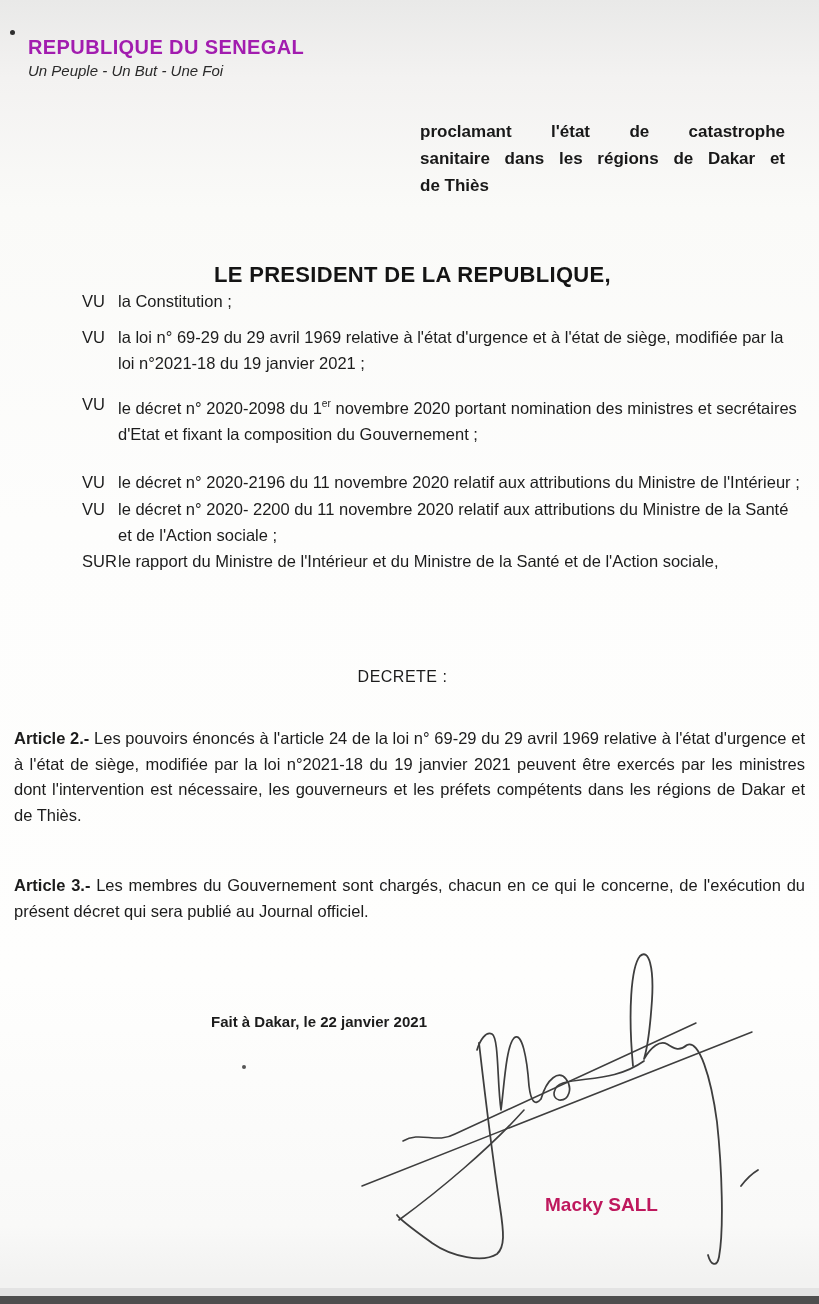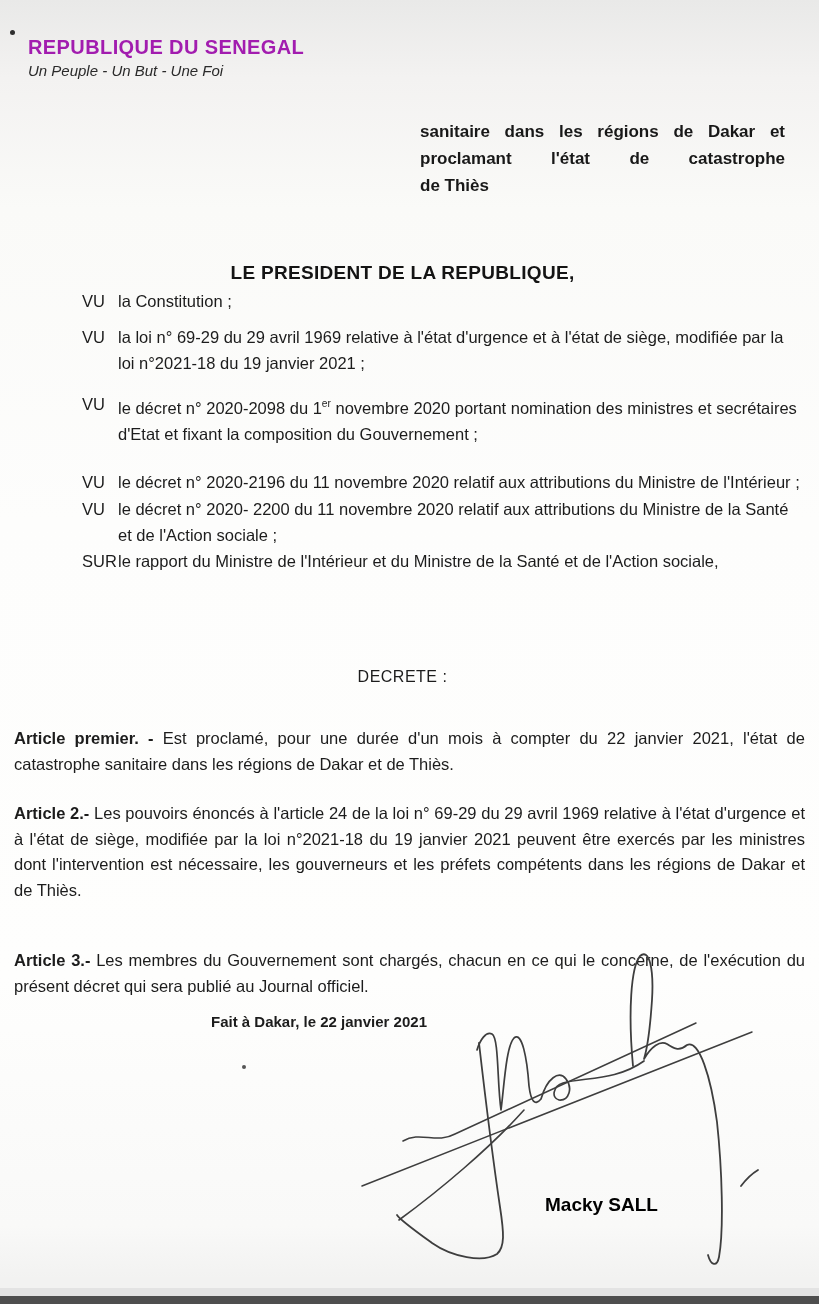--- a/index.html
+++ b/index.html
@@ -17,61 +17,61 @@
   .speck{position:absolute;background:#2f2f2f;border-radius:50%;}
   .speck-1{left:10px;top:30px;width:5px;height:5px;}
   .speck-2{left:242px;top:1065px;width:4px;height:4px;background:#555;}
   
   .title-block{position:absolute;left:420px;top:118px;width:365px;
     font-size:17px;font-weight:bold;line-height:27px;color:#181818;}
   .tline{text-align:left;}
   .tline.stretch{text-align:justify;text-align-last:justify;}
   
   .salutation{position:absolute;left:0;top:262px;width:805px;text-align:center;
-    font-size:19px;font-weight:bold;letter-spacing:.3px;color:#141414;}
+    font-size:22px;font-weight:bold;letter-spacing:.3px;color:#141414;padding-left:10px;}
   
   .visas{position:absolute;left:34px;top:288px;right:17px;font-size:16.5px;line-height:26px;margin-left:48px;}
   .visa-row{display:grid;grid-template-columns:36px 1fr;}
   .visa-label{font-weight:normal;}
   .mb10{margin-bottom:10px;}.mb15{margin-bottom:15px;}.mb22{margin-bottom:22px;}
   .mb1{margin-bottom:1px;}.mb0{margin-bottom:0;}
   sup{font-size:.62em;}
   
   .decrete{position:absolute;left:0;top:668px;width:805px;text-align:center;
     font-size:16px;font-weight:normal;letter-spacing:.5px;}
   
   .articles{position:absolute;left:14px;right:14px;top:726px;
     font-size:16.5px;line-height:25.5px;text-align:justify;}
   .articles p{margin:0 0 24px 0;}
   .articles p.gap-lg{margin-bottom:45px;}
   .art-label{font-weight:bold;}
   
   .place-date{position:absolute;left:211px;top:1013px;font-size:15px;font-weight:bold;}
-  .signer{position:absolute;left:545px;top:1194px;font-size:19px;font-weight:bold;color:#000000;}
+  .signer{position:absolute;left:545px;top:1194px;font-size:19px;font-weight:bold;color:#be185d;}
   .sig-svg{position:absolute;left:355px;top:940px;width:440px;height:345px;}
   
   .footer-strip{position:absolute;left:0;right:0;top:1288px;height:8px;background:#e3e3e3;}
   .footer-bar{position:absolute;left:0;right:0;top:1296px;height:8px;background:#4e4e4e;}
 </style>
 </head>
 <body>
 
 <div class="page">
 
   <span class="speck speck-1"></span>
   <span class="speck speck-2"></span>
 
   <div class="hdr">
     <div class="hdr-title">REPUBLIQUE DU SENEGAL</div>
     <div class="hdr-motto">Un Peuple - Un But - Une Foi</div>
   </div>
 
   <div class="title-block">
+    <div class="tline stretch">proclamant l'état de catastrophe</div>
     <div class="tline stretch">sanitaire dans les régions de Dakar et</div>
-    <div class="tline stretch">proclamant l'état de catastrophe</div>
     <div class="tline">de Thiès</div>
   </div>
 
   <div class="salutation">LE PRESIDENT DE LA REPUBLIQUE,</div>
 
   <div class="visas">
     <div class="visa-row mb10">
       <span class="visa-label">VU</span>
       <span class="visa-text">la Constitution ;</span>
     </div>
@@ -93,21 +93,20 @@
     </div>
     <div class="visa-row mb0">
       <span class="visa-label">SUR</span>
       <span class="visa-text">le rapport du Ministre de l'Intérieur et du Ministre de la Santé et de l'Action sociale,</span>
     </div>
   </div>
 
   <div class="decrete">DECRETE :</div>
 
   <div class="articles">
-    <p><span class="art-label">Article premier. -</span><span> Est proclamé, pour une durée d'un mois à compter du 22 janvier 2021, l'état de catastrophe sanitaire dans les régions de Dakar et de Thiès.</span></p>
     <p class="gap-lg"><span class="art-label">Article 2.-</span><span> Les pouvoirs énoncés à l'article 24 de la loi n° 69-29 du 29 avril 1969 relative à l'état d'urgence et à l'état de siège, modifiée par la loi n°2021-18 du 19 janvier 2021 peuvent être exercés par les ministres dont l'intervention est nécessaire, les gouverneurs et les préfets compétents dans les régions de Dakar et de Thiès.</span></p>
     <p><span class="art-label">Article 3.-</span><span> Les membres du Gouvernement sont chargés, chacun en ce qui le concerne, de l'exécution du présent décret qui sera publié au Journal officiel.</span></p>
   </div>
 
   <div class="place-date">Fait à Dakar, le 22 janvier 2021</div>
 
   <svg class="sig-svg" viewBox="355 940 440 345" fill="none" stroke="#3e3e3e" stroke-linecap="round" stroke-linejoin="round">
 
     <path d="M362,1186 L752,1032" stroke-width="1.5"></path>
 

